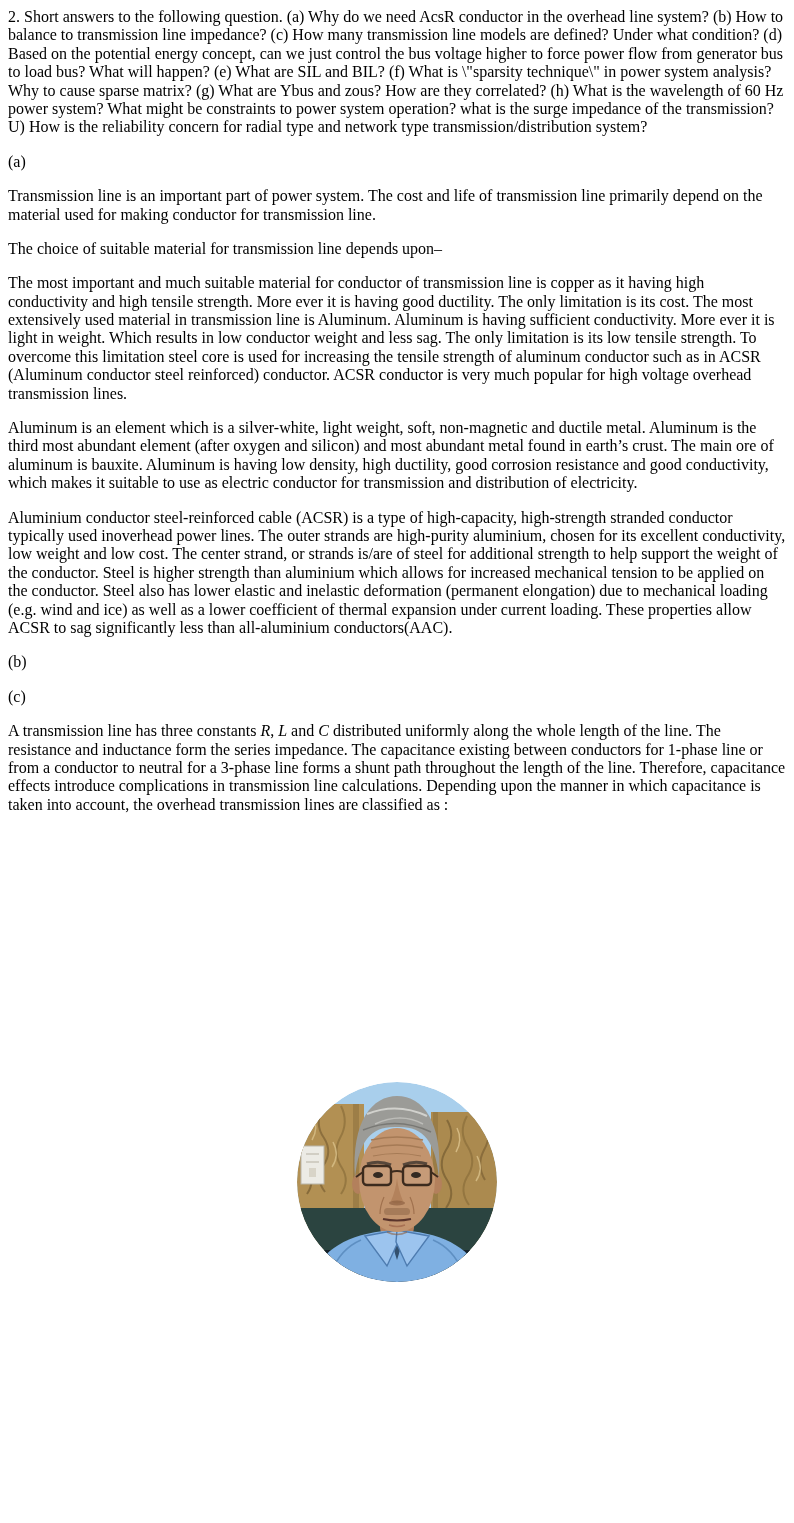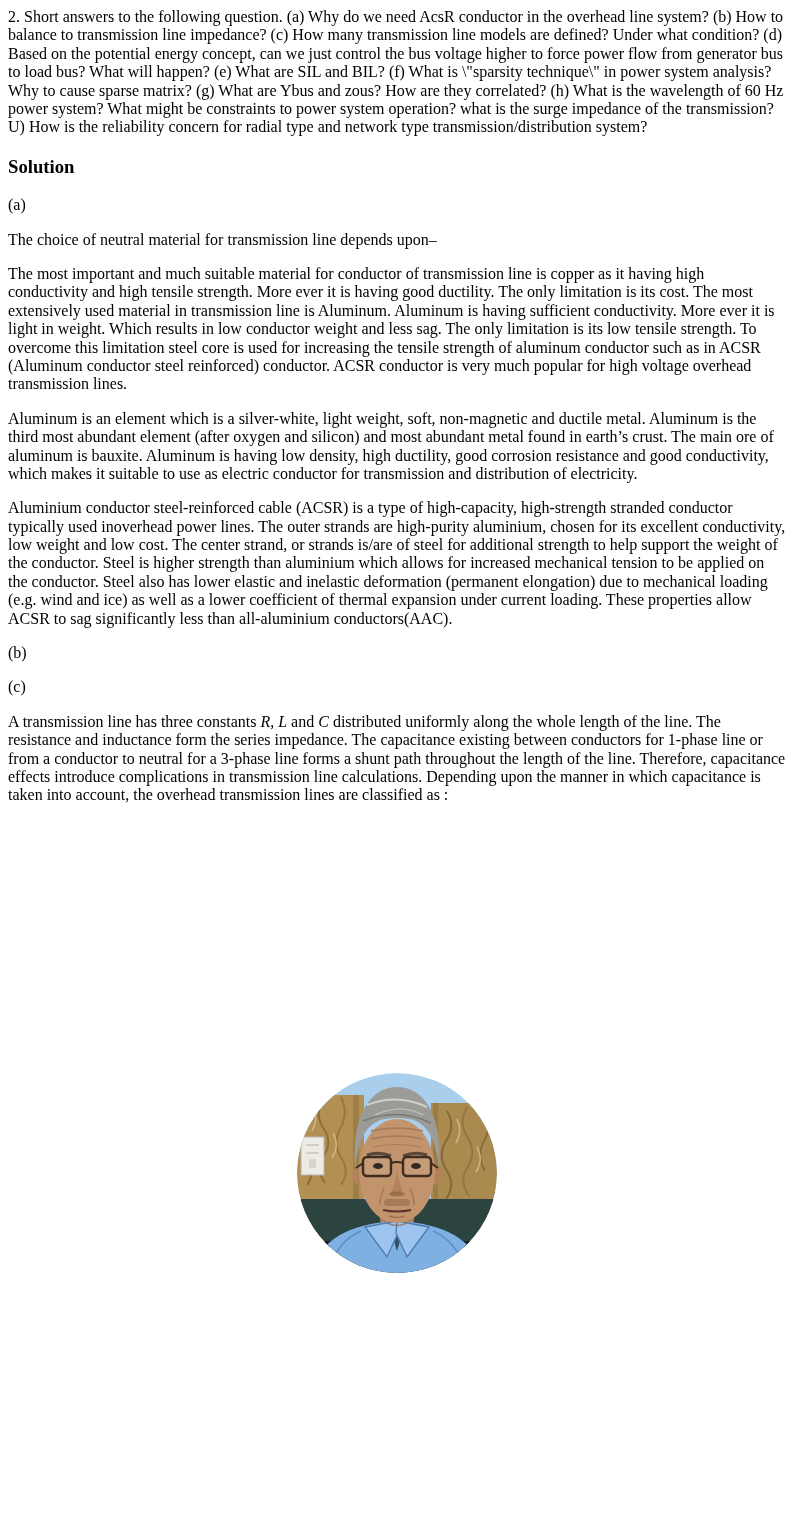--- a/index.html
+++ b/index.html
@@ -45,26 +45,26 @@
     color: #701a75;
   }
 </style>
 </head>
 <body>
 
 <div class="page">
 
   <p class="question">2. Short answers to the following question. (a) Why do we need AcsR conductor in the overhead line system? (b) How to balance to transmission line impedance? (c) How many transmission line models are defined? Under what condition? (d) Based on the potential energy concept, can we just control the bus voltage higher to force power flow from generator bus to load bus? What will happen? (e) What are SIL and BIL? (f) What is \"sparsity technique\" in power system analysis? Why to cause sparse matrix? (g) What are Ybus and zous? How are they correlated? (h) What is the wavelength of 60 Hz power system? What might be constraints to power system operation? what is the surge impedance of the transmission? U) How is the reliability concern for radial type and network type transmission/distribution system?</p>
 
-  <h3 class="sol-heading">Solution</h3>
 
   <p>(a)</p>
 
+  <p>Transmission line is an important part of power system. The cost and life of transmission line primarily depend on the material used for making conductor for transmission line.</p>
 
-  <p>The choice of neutral material for transmission line depends upon–</p>
+  <p>The choice of suitable material for transmission line depends upon–</p>
 
   <p>The most important and much suitable material for conductor of transmission line is copper as it having high conductivity and high tensile strength. More ever it is having good ductility. The only limitation is its cost. The most extensively used material in transmission line is Aluminum. Aluminum is having sufficient conductivity. More ever it is light in weight. Which results in low conductor weight and less sag. The only limitation is its low tensile strength. To overcome this limitation steel core is used for increasing the tensile strength of aluminum conductor such as in ACSR (Aluminum conductor steel reinforced) conductor. ACSR conductor is very much popular for high voltage overhead transmission lines.</p>
 
   <p>Aluminum is an element which is a silver-white, light weight, soft, non-magnetic and ductile metal. Aluminum is the third most abundant element (after oxygen and silicon) and most abundant metal found in earth’s crust. The main ore of aluminum is bauxite. Aluminum is having low density, high ductility, good corrosion resistance and good conductivity, which makes it suitable to use as electric conductor for transmission and distribution of electricity.</p>
 
   <p>Aluminium conductor steel-reinforced cable (ACSR) is a type of high-capacity, high-strength stranded conductor typically used inoverhead power lines. The outer strands are high-purity aluminium, chosen for its excellent conductivity, low weight and low cost. The center strand, or strands is/are of steel for additional strength to help support the weight of the conductor. Steel is higher strength than aluminium which allows for increased mechanical tension to be applied on the conductor. Steel also has lower elastic and inelastic deformation (permanent elongation) due to mechanical loading (e.g. wind and ice) as well as a lower coefficient of thermal expansion under current loading. These properties allow ACSR to sag significantly less than all-aluminium conductors(AAC).</p>
 
   <p>(b)</p>
 
 

